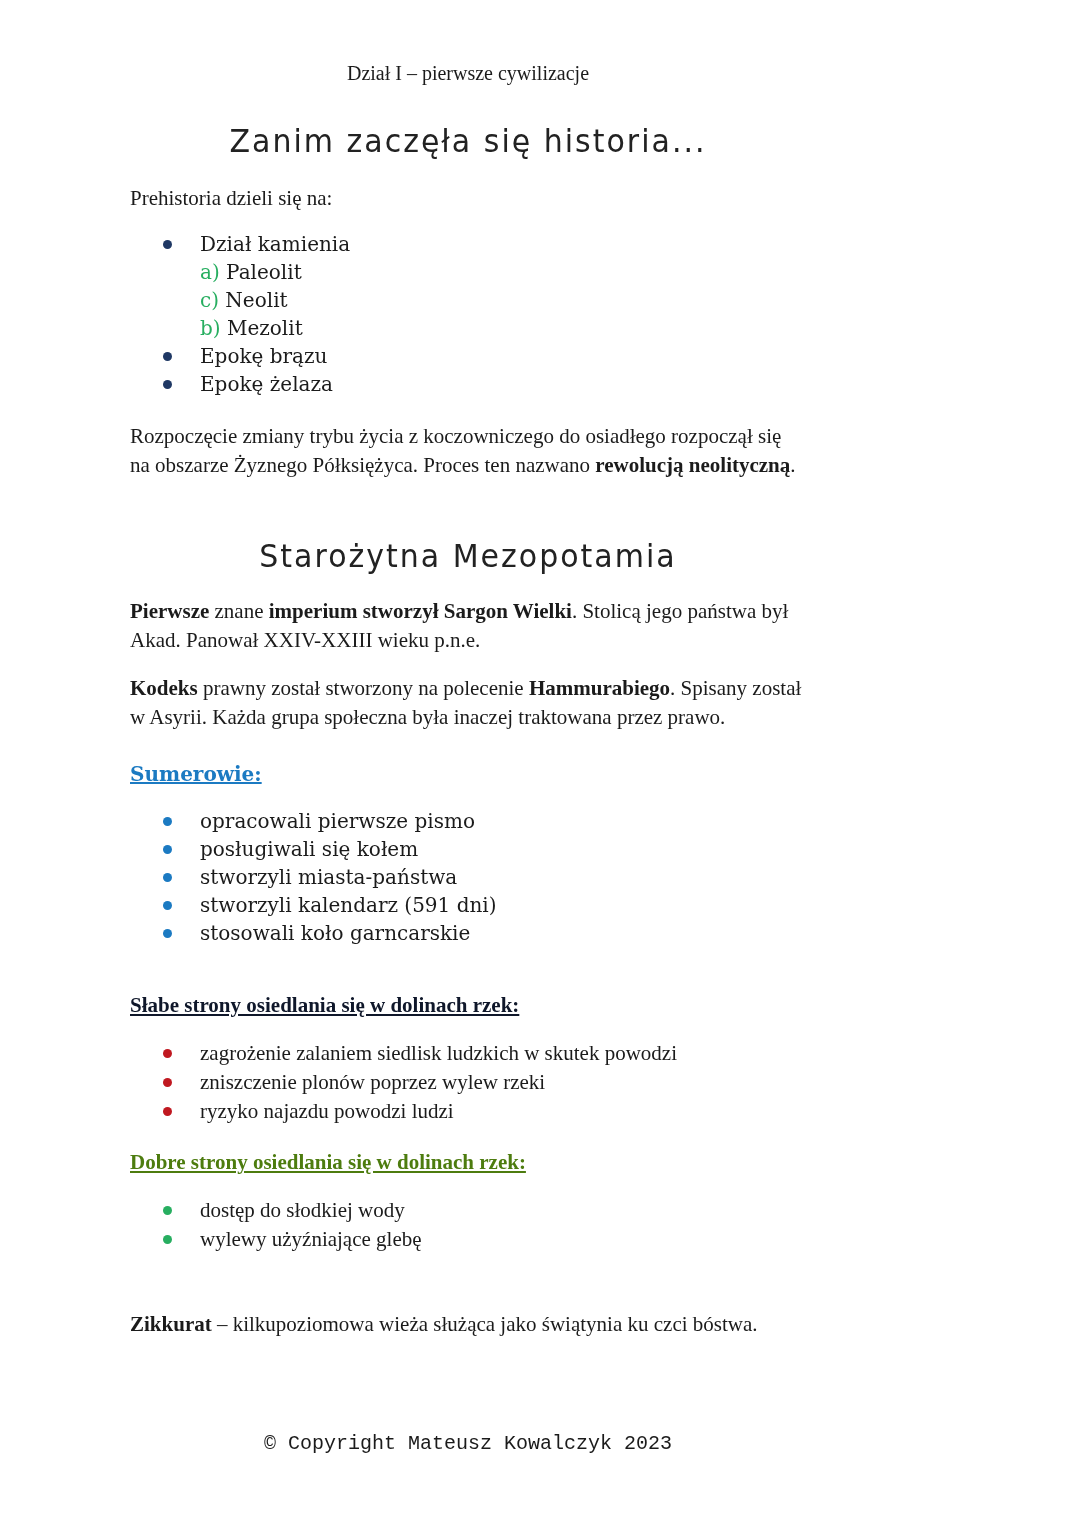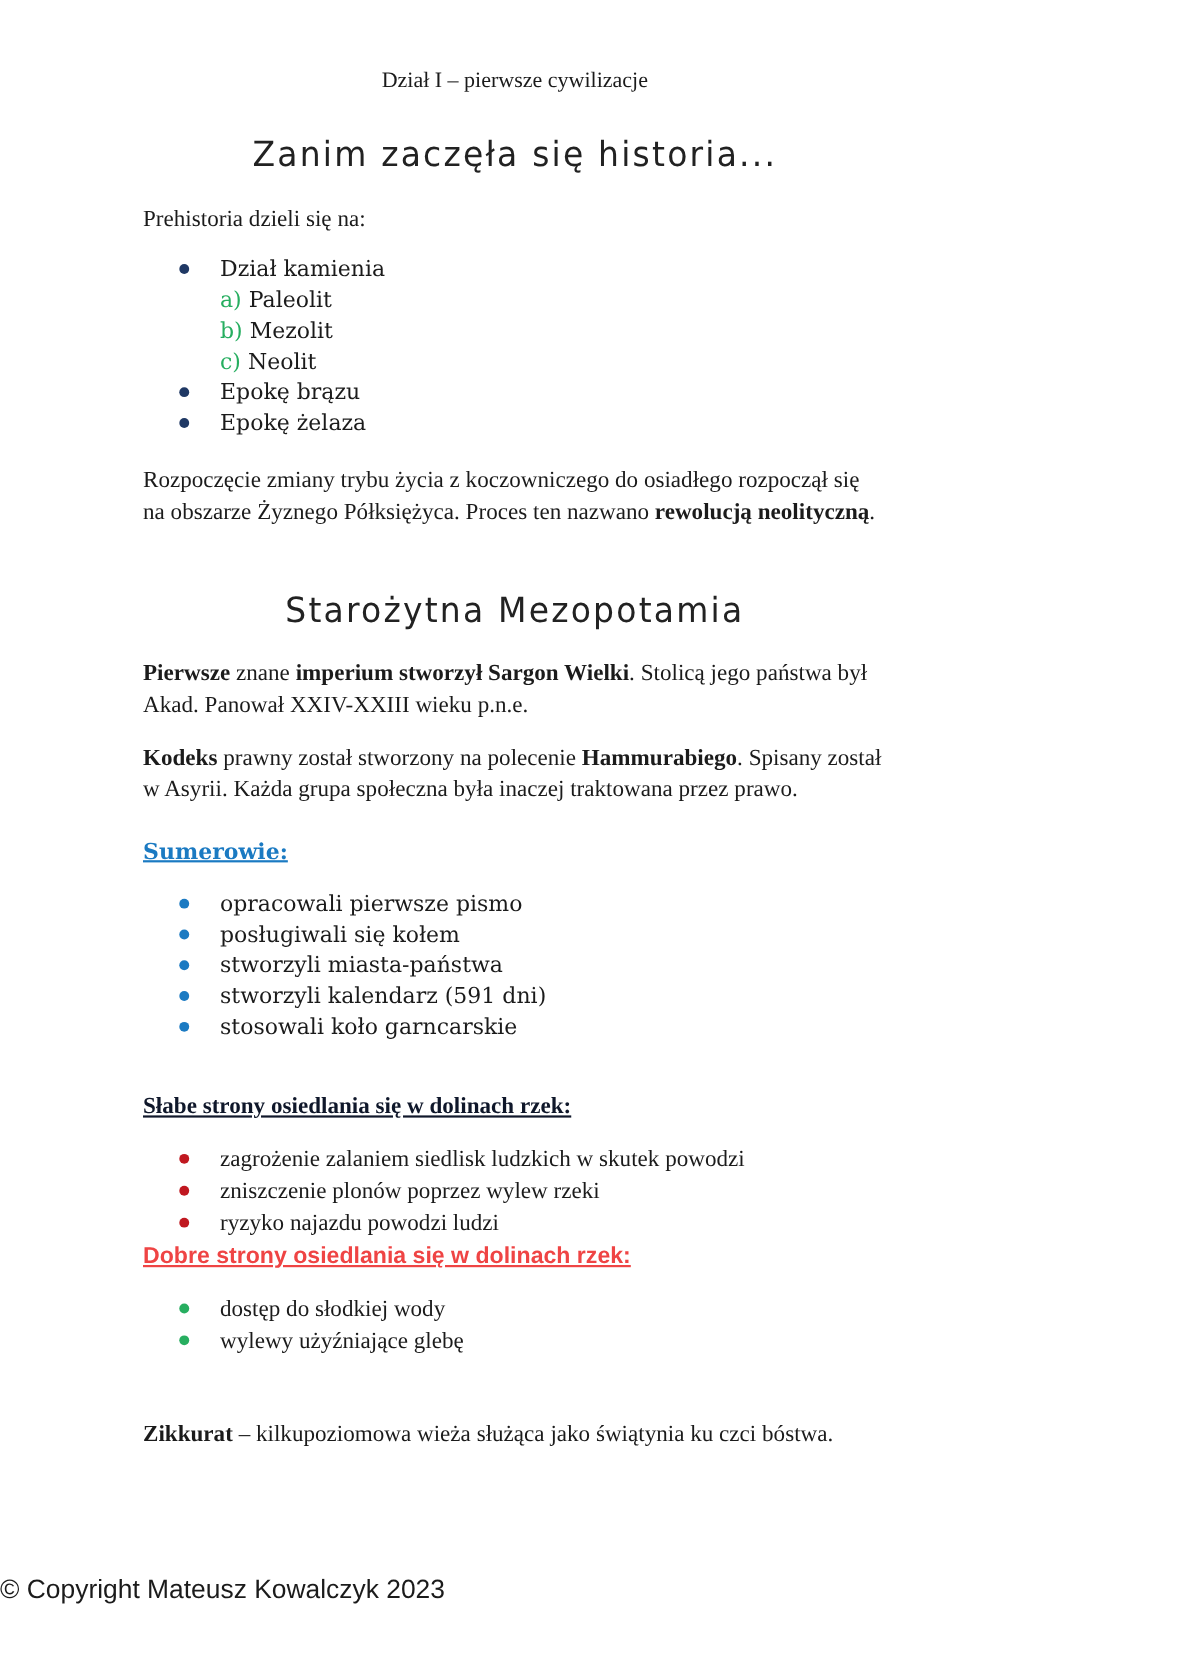--- a/index.html
+++ b/index.html
@@ -77,36 +77,37 @@
     font-weight: 700;
     font-family: "DejaVu Serif", serif;
     font-size: 20px;
   }
   .heading-red {
     margin-top: 46px;
     color: #0f172a;
     font-family: "Liberation Serif", serif;
   }
   .heading-green {
-    margin-top: 4px;
-    color: #ef4444;
-    font-family: Liberation Sans, sans-serif;
+    margin-top: 24px;
+    color: #4d7c0f;
+    font-family: Liberation Serif, serif;
   }
   .sumer-list  { margin-top: 21px; font-family: "DejaVu Serif", serif; }
   .red-list, .green-list { margin-top: 21px; font-family: "Liberation Serif", serif; }
   .red-list .li, .green-list .li { font-size: 21px; line-height: 29px; }
 
   .ziggurat { margin-top: 56px; }
 
   .doc-footer {
     position: absolute;
     left: 0; right: 0;
     top: 1432px;
-    font-family: Liberation Sans, sans-serif;
-    font-size: 24px;
+    text-align: center;
+    font-family: Liberation Mono, monospace;
+    font-size: 20px;
   }
 </style>
 </head>
 <body>
 
 <div class="page">
 
   <div class="doc-header">Dział I – pierwsze cywilizacje</div>
 
   <h1 class="hand-title first">Zanim zaczęła się historia...</h1>
@@ -114,24 +115,24 @@
   <p class="intro times body-text">Prehistoria dzieli się na:</p>
 
   <div class="blist epoch-list">
     <div class="li">
       <span class="dot navy"></span><span>Dział kamienia</span>
     </div>
     <div class="sub-li">
       <span class="sub-marker">a)</span><span> Paleolit</span>
     </div>
     <div class="sub-li">
-      <span class="sub-marker">b)</span><span> Mezolit</span>
+      <span class="sub-marker">c)</span><span> Neolit</span>
     </div>
     <div class="sub-li">
-      <span class="sub-marker">c)</span><span> Neolit</span>
+      <span class="sub-marker">b)</span><span> Mezolit</span>
     </div>
     <div class="li">
       <span class="dot navy"></span><span>Epokę brązu</span>
     </div>
     <div class="li">
       <span class="dot navy"></span><span>Epokę żelaza</span>
     </div>
   </div>
 
   <p class="para times body-text"><span>Rozpoczęcie zmiany trybu życia z koczowniczego do osiadłego rozpoczął się na obszarze Żyznego Półksiężyca. Proces ten nazwano </span><b>rewolucją neolityczną</b><span>.</span></p>

